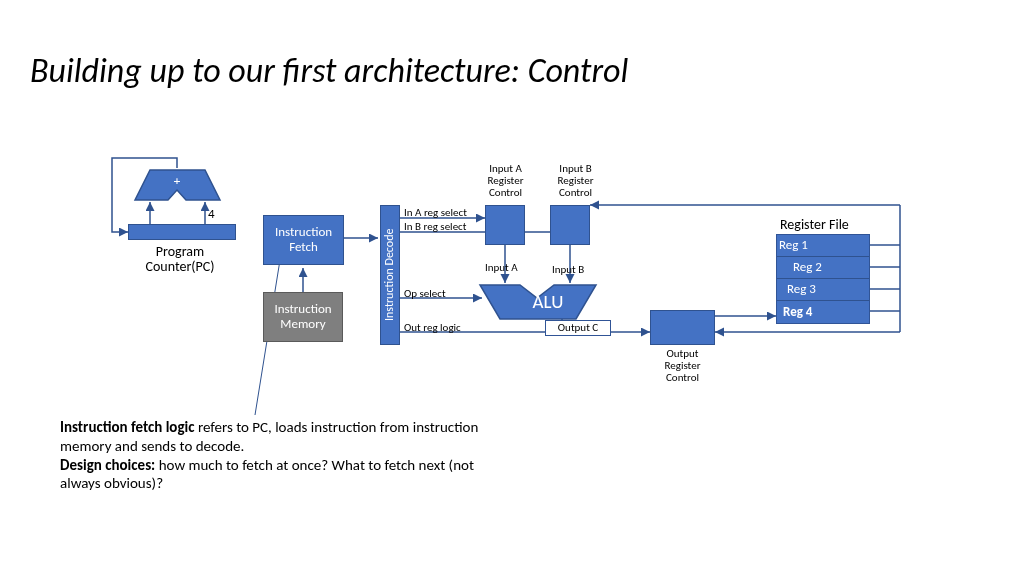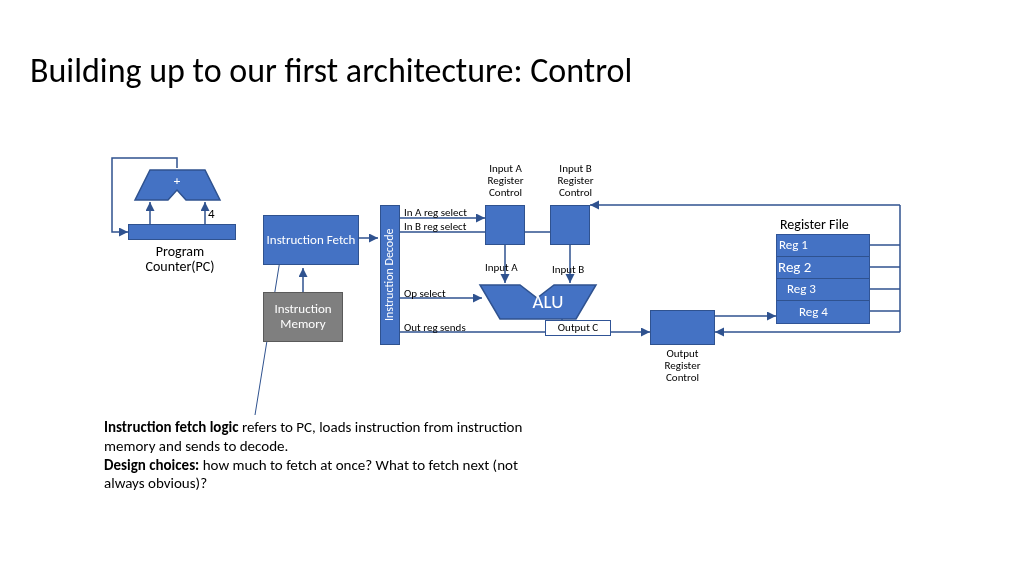--- a/index.html
+++ b/index.html
@@ -4,39 +4,39 @@
 <style>
   * { margin: 0; padding: 0; box-sizing: border-box; }
   body {
     width: 1024px; height: 576px;
     font-family: Calibri, "Segoe UI", Arial, sans-serif;
     background: #fff; color: #000;
     position: relative; overflow: hidden;
   }
   .title {
     position: absolute; left: 30px; top: 50px;
-    font-size: 34px; font-weight: 400; color: #000;
+    font-size: 34px; font-weight: 400; color: #000; font-style: italic;
   }
   .stage { position: absolute; left: 0; top: 0; width: 1024px; height: 576px; }
 
   .box {
     position: absolute; display: flex; align-items: center; justify-content: center;
     text-align: center; line-height: 1.15;
   }
   .blue-box { background: #4472C4; color: #fff; border: 1px solid #2F528F; }
   .gray-box { background: #7F7F7F; color: #fff; border: 1px solid #5a5a5a; }
   .white-reg { background: #fff; border: 1px solid #305496; font-size: 13px; }
 
   .label { position: absolute; font-size: 12px; color: #000; line-height: 1.1; text-align: center; }
   .label.small { font-size: 11px; }
   .reg-title { position: absolute; font-size: 14px; }
 
   .vbox { writing-mode: vertical-rl; transform: rotate(180deg); }
 
-  .caption { position: absolute; left: 60px; top: 418px; width: 430px; font-size: 15px; line-height: 1.25; margin-left: 44px; }
+  .caption { position: absolute; left: 60px; top: 418px; width: 430px; font-size: 15px; line-height: 1.25; }
   .caption b { font-weight: 700; }
 
   svg { position: absolute; left: 0; top: 0; }
 </style>
 </head>
 <body>
 
 <div class="title">Building up to our first architecture: Control</div>
 
 <div class="stage">
@@ -95,53 +95,53 @@
   <svg width="1024" height="576">
     <path d="M135,200 L168,200 L177,190 L186,200 L220,200 L205,170 L150,170 Z" fill="#4472C4" stroke="#2F528F" stroke-width="1.5"></path>
   </svg>
   <div class="box" style="left:168px; top:172px; width:18px; height:18px; color:#fff; font-size:13px;">+</div>
 
   <div class="label" style="left:208px; top:207px; font-size:13px;">4</div>
 
   <div class="box blue-box" style="left:128px; top:224px; width:108px; height:16px;"></div>
   <div class="label" style="left:125px; top:244px; width:110px; font-size:14px;">Program Counter(PC)</div>
 
-  <div class="box blue-box" style="left:263px; top:215px; width:96px; height:50px; font-size:13px; padding:2px;">Instruction Fetch</div>
+  <div class="box blue-box" style="left:263px; top:215px; width:81px; height:50px; font-size:13px; padding:2px;">Instruction Fetch</div>
 
   <div class="box gray-box" style="left:263px; top:292px; width:80px; height:50px; font-size:13px; padding:9px;">Instruction Memory</div>
 
   <div class="box blue-box vbox" style="left:380px; top:205px; width:20px; height:140px; font-size:12px;">Instruction Decode</div>
 
   <div class="box blue-box" style="left:485px; top:205px; width:40px; height:40px;"></div>
   <div class="box blue-box" style="left:550px; top:205px; width:40px; height:40px;"></div>
 
   <div class="label small" style="left:478px; top:163px; width:55px;">Input A Register Control</div>
   <div class="label small" style="left:548px; top:163px; width:55px;">Input B Register Control</div>
 
   <div class="label small" style="left:404px; top:207px;">In A reg select</div>
   <div class="label small" style="left:404px; top:221px;">In B reg select</div>
   <div class="label small" style="left:404px; top:288px;">Op select</div>
-  <div class="label small" style="left:404px; top:322px;">Out reg sends</div>
+  <div class="label small" style="left:404px; top:322px;">Out reg logic</div>
 
   <div class="box" style="left:528px; top:293px; width:40px; height:18px; color:#fff; font-size:19px;">ALU</div>
 
   <div class="label small" style="left:485px; top:262px;">Input A</div>
   <div class="label small" style="left:552px; top:264px;">Input B</div>
 
   <div class="box white-reg" style="left:545px; top:320px; width:66px; height:16px; font-size:11px;">Output C</div>
 
   <div class="box blue-box" style="left:650px; top:310px; width:65px; height:35px;"></div>
   <div class="label small" style="left:650px; top:348px; width:65px;">Output Register Control</div>
 
   <div class="reg-title" style="left:780px; top:216px;">Register File</div>
   <div style="position:absolute; left:776px; top:234px; width:94px; border:1px solid #305496;">
     <div class="box blue-box" style="position:relative; width:100%; height:22px; font-size:13px; justify-content:flex-start; padding-left:2px; border:none; border-bottom:1px solid #2F528F;">Reg 1</div>
-    <div class="box blue-box" style="position:relative; width:100%; height:22px; font-size:15px; justify-content:flex-start; padding-left:1px; border:none; border-bottom:1px solid #2F528F;">Reg 2</div>
+    <div class="box blue-box" style="position:relative; width:100%; height:22px; font-size:13px; justify-content:flex-start; padding-left:16px; border:none; border-bottom:1px solid #2F528F;">Reg 2</div>
     <div class="box blue-box" style="position:relative; width:100%; height:22px; font-size:13px; justify-content:flex-start; padding-left:10px; border:none; border-bottom:1px solid #2F528F;">Reg 3</div>
-    <div class="box blue-box" style="position:relative; width:100%; height:22px; font-size:13px; justify-content:flex-start; padding-left:22px; border:none;">Reg 4</div>
+    <div class="box blue-box" style="position:relative; width:100%; height:22px; font-size:13px; justify-content:flex-start; padding-left:6px; border:none;font-weight:bold;">Reg 4</div>
   </div>
 
   <div class="caption">
     <p>
       <b>Instruction fetch logic</b><span> refers to PC, loads instruction from instruction memory and sends to decode.</span>
     </p>
     <p>
       <b>Design choices:</b><span> how much to fetch at once? What to fetch next (not always obvious)?</span>
     </p>
   </div>

